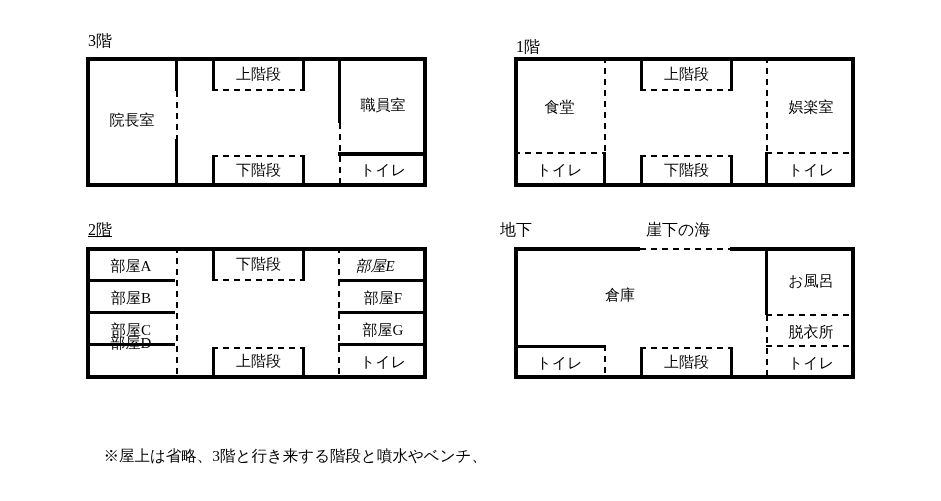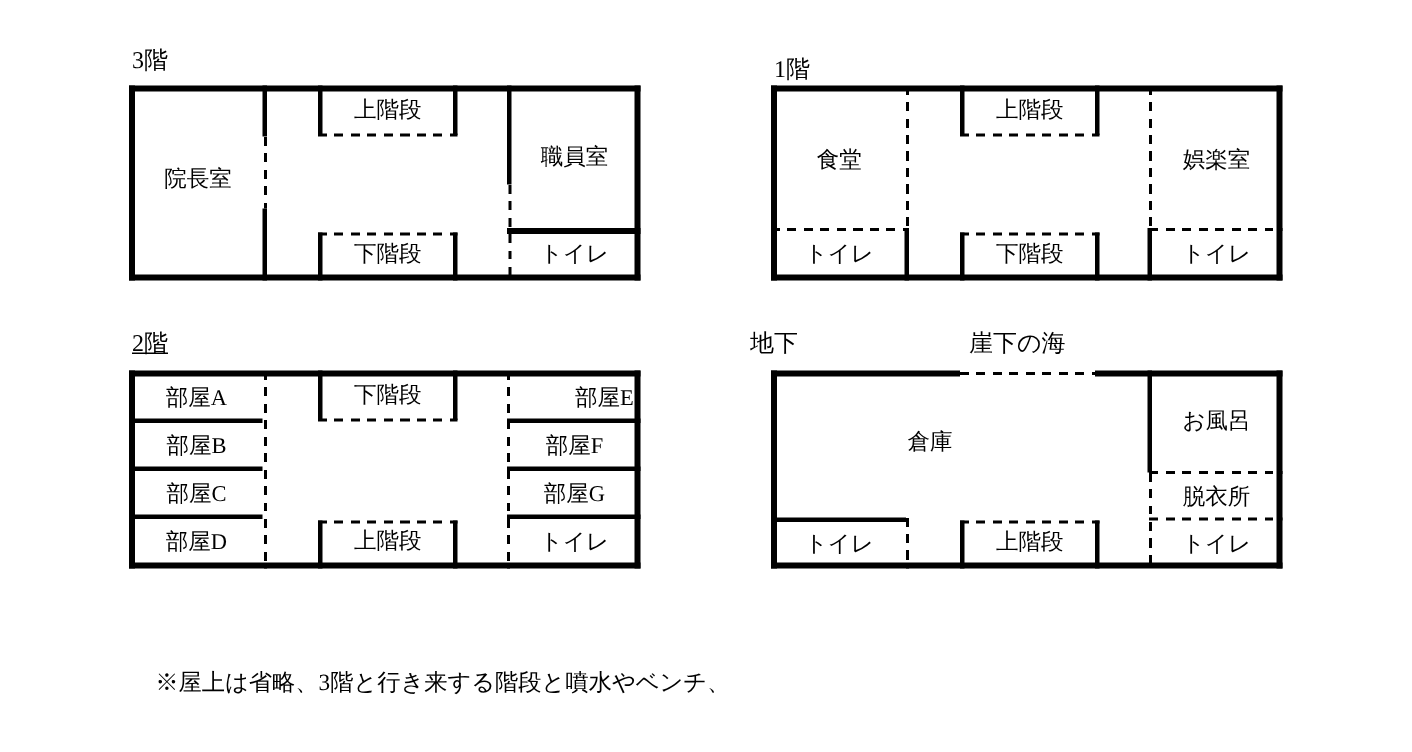--- a/index.html
+++ b/index.html
@@ -146,24 +146,24 @@
 
       <div class="dash v" style="left:338px;top:247px;height:132px;"></div>
 
       <div class="wall thin-h" style="left:338px;top:279px;width:89px;"></div>
       <div class="wall thin-h" style="left:338px;top:311px;width:89px;"></div>
       <div class="wall thin-h" style="left:338px;top:343px;width:89px;"></div>
 
       <div class="room-label" style="left:88px;top:255px;width:86px;height:22px;">部屋A</div>
       <div class="room-label" style="left:88px;top:287px;width:86px;height:22px;">部屋B</div>
       <div class="room-label" style="left:88px;top:319px;width:86px;height:22px;">部屋C</div>
-      <div class="room-label" style="left:88px;top:351px;width:86px;height:22px;">部屋D</div>
+      <div class="room-label" style="left:88px;top:332px;width:86px;height:22px;">部屋D</div>
       <div class="room-label" style="left:214px;top:253px;width:89px;height:22px;">下階段</div>
       <div class="room-label" style="left:214px;top:350px;width:89px;height:22px;">上階段</div>
-      <div class="room-label" style="left:360px;top:255px;width:86px;height:22px;">部屋E</div>
+      <div class="room-label" style="left:332px;top:255px;width:86px;height:22px;font-style:italic;">部屋E</div>
       <div class="room-label" style="left:340px;top:287px;width:86px;height:22px;">部屋F</div>
       <div class="room-label" style="left:340px;top:319px;width:86px;height:22px;">部屋G</div>
       <div class="room-label" style="left:340px;top:351px;width:86px;height:22px;">トイレ</div>
     </div>
   </div>
 
   <div class="floor" style="left:0;top:0;">
     <div class="floor-label" style="left:500px;top:222px;">地下</div>
     <div class="floor-label" style="left:646px;top:222px;">崖下の海</div>
 

